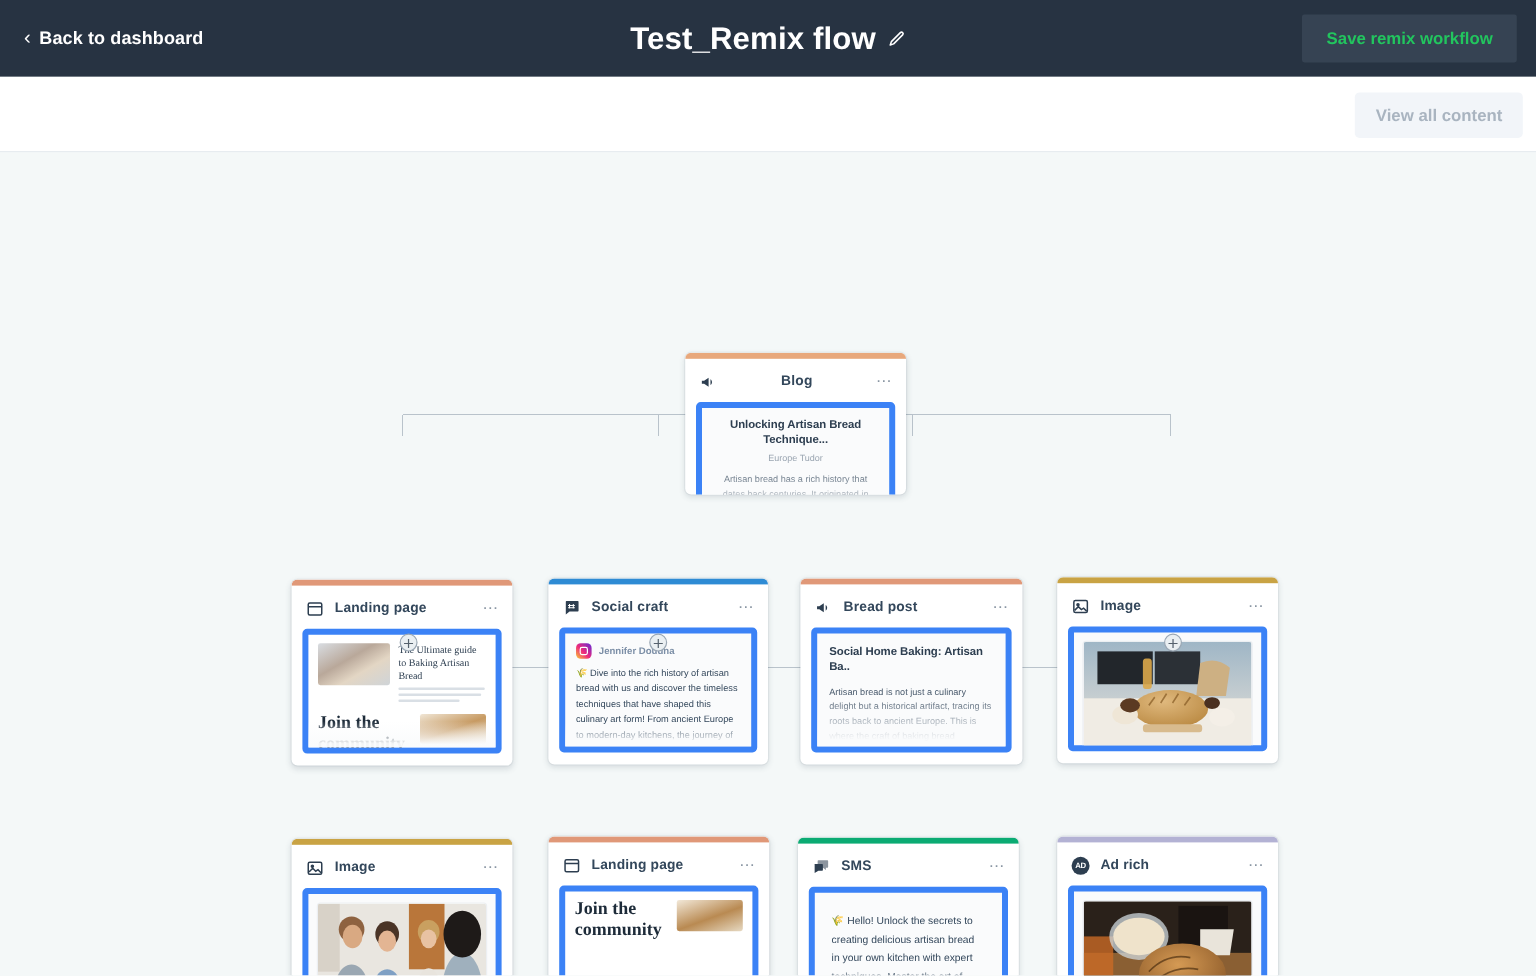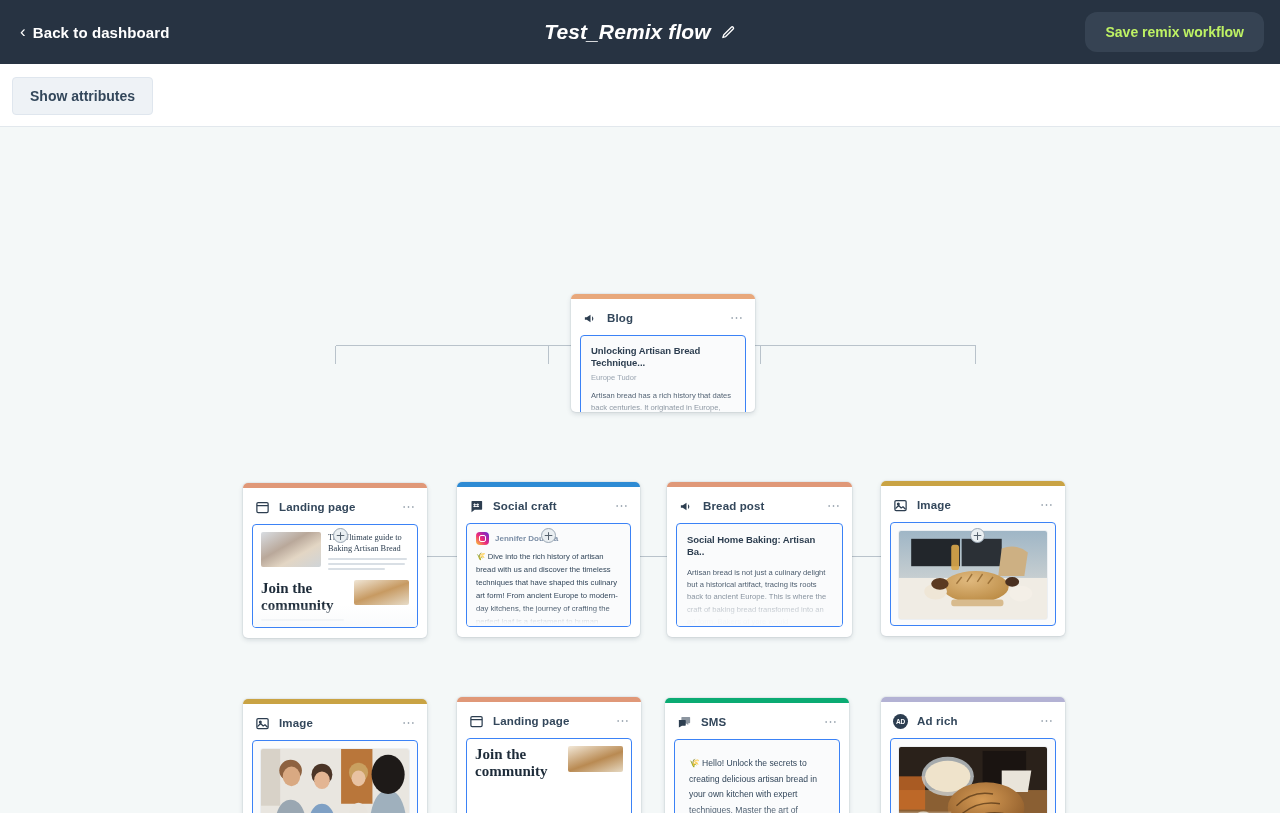--- a/index.html
+++ b/index.html
@@ -26,29 +26,29 @@
   .chev {
     font-size: 17px; font-weight: normal; line-height: 1;
     display: inline-block; transform: translateY(-1px);
   }
   .title-wrap {
     position: absolute; left: 0; right: 0; top: 0; bottom: 0;
     display: flex; align-items: center; justify-content: center;
     gap: 10px; pointer-events: none;
   }
   .flow-title {
-    color: #ffffff; font-size: 21px; font-weight: bold; letter-spacing: .1px; font-style: italic;
+    color: #ffffff; font-size: 26px; font-weight: bold; letter-spacing: .1px;
   }
   .pencil { display: flex; align-items: center; pointer-events: auto; cursor: pointer; }
   .save-btn {
     position: absolute; right: 16px; top: 12px;
     height: 40px; padding: 0 20px;
     background: #46536380;
-    color: #bef264; font-size: 14px; font-weight: 600;
-    border: none; border-radius: 12px;
+    color: #22c55e; font-size: 14px; font-weight: 600;
+    border: none; border-radius: 2px;
     display: flex; align-items: center; justify-content: center;
     cursor: not-allowed;
   }
 
   
   .subbar {
     height: 63px; width: 1280px;
     background: #ffffff;
     border-bottom: 1px solid #e2e8ed;
     position: relative;
@@ -103,21 +103,21 @@
     letter-spacing: .15px; flex: 1 1 auto;
     white-space: nowrap; overflow: hidden;
   }
   .dots {
     color: #8a96a3; font-size: 13px; letter-spacing: 1px;
     line-height: 8px; cursor: pointer; padding: 3px 1px;
   }
   .node-body {
     margin: 3px 9px 9px 9px;
     background: #fafbfc;
-    border: 1px solid #3b82f6;
+    border: 5px solid #3b82f6;
     border-radius: 4px;
     position: relative; overflow: hidden;
   }
 
   
   .fade {
     position: absolute; left: 0; right: 0; bottom: 0; height: 42px;
     background: linear-gradient(to bottom, rgba(250,251,252,0) 0%, rgba(250,251,252,.97) 85%);
     pointer-events: none;
   }
@@ -202,21 +202,21 @@
       <svg width="15" height="15" viewBox="0 0 24 24" fill="none" stroke="#ffffff" stroke-width="2.1" stroke-linecap="round" stroke-linejoin="round">
         <path d="M16.5 3.5a2.1 2.1 0 0 1 3 3L7.5 18.5 3 20l1.5-4.5z"></path>
       </svg>
     </span>
   </div>
 
   <button class="save-btn">Save remix workflow</button>
 </div>
 
 <div class="subbar">
-  <button class="attr-btn">Show attributes</button>
+  <button class="viewall-btn">View all content</button>
 </div>
 
 <div class="canvas">
 
   <svg class="edges" width="1280" height="686">
     <g stroke="#b9c3cb" stroke-width="1" fill="none" shape-rendering="crispEdges">
 
       <path d="M663.5 195.5 V 218.5"></path>
 
       <path d="M335.5 218.5 H 975.5"></path>
@@ -238,21 +238,21 @@
 
       <path d="M335.5 429.5 H 977.5"></path>
 
       <path d="M335.5 429.5 V 448.5"></path>
       <path d="M548.5 429.5 V 448.5"></path>
       <path d="M750.5 429.5 V 448.5"></path>
       <path d="M977.5 429.5 V 448.5"></path>
     </g>
   </svg>
 
-  <div class="node" style="left:571px; top:167px; width:184px; height:118px;">
+  <div class="node" style="left:571px; top:167px; width:184px; height:118px;text-align:center;">
     <div class="node-accent" style="background:#e8a87c"></div>
     <div class="node-head">
       <span class="node-icon">
         <svg width="15" height="15" viewBox="0 0 24 24" fill="#2d3e50">
           <path d="M3 10v4h3l6 4V6L6 10H3zm13.5 2c0-1.6-.8-3-2-3.8v7.6c1.2-.8 2-2.2 2-3.8z"></path>
         </svg>
       </span>
       <span class="node-title">Blog</span>
       <span class="dots">⋯</span>
     </div>

